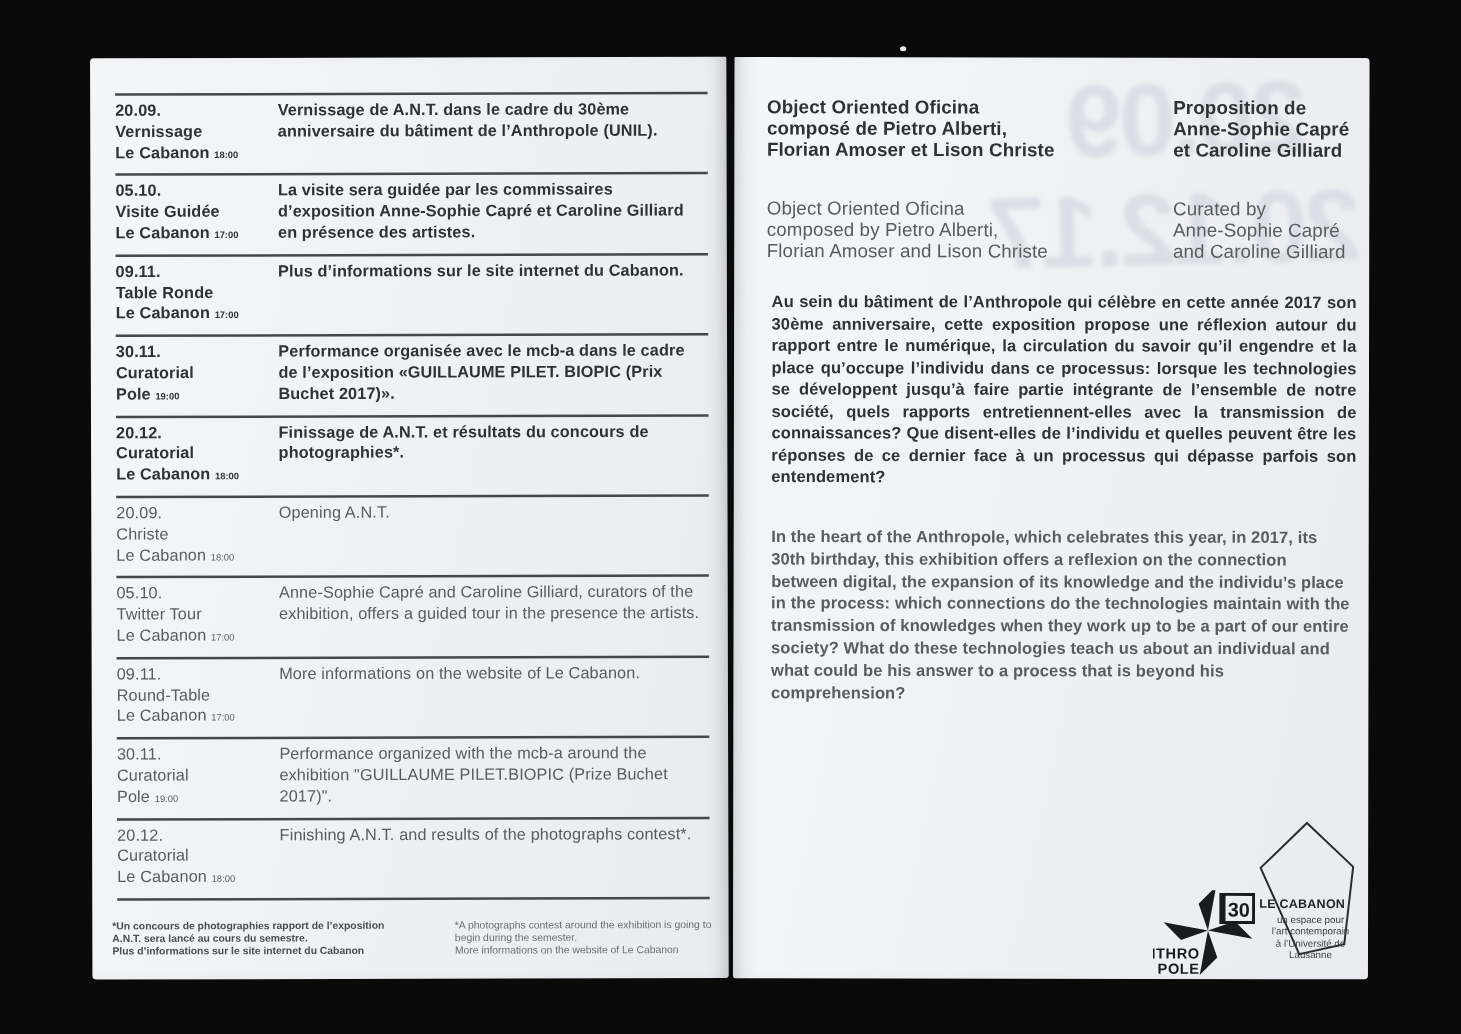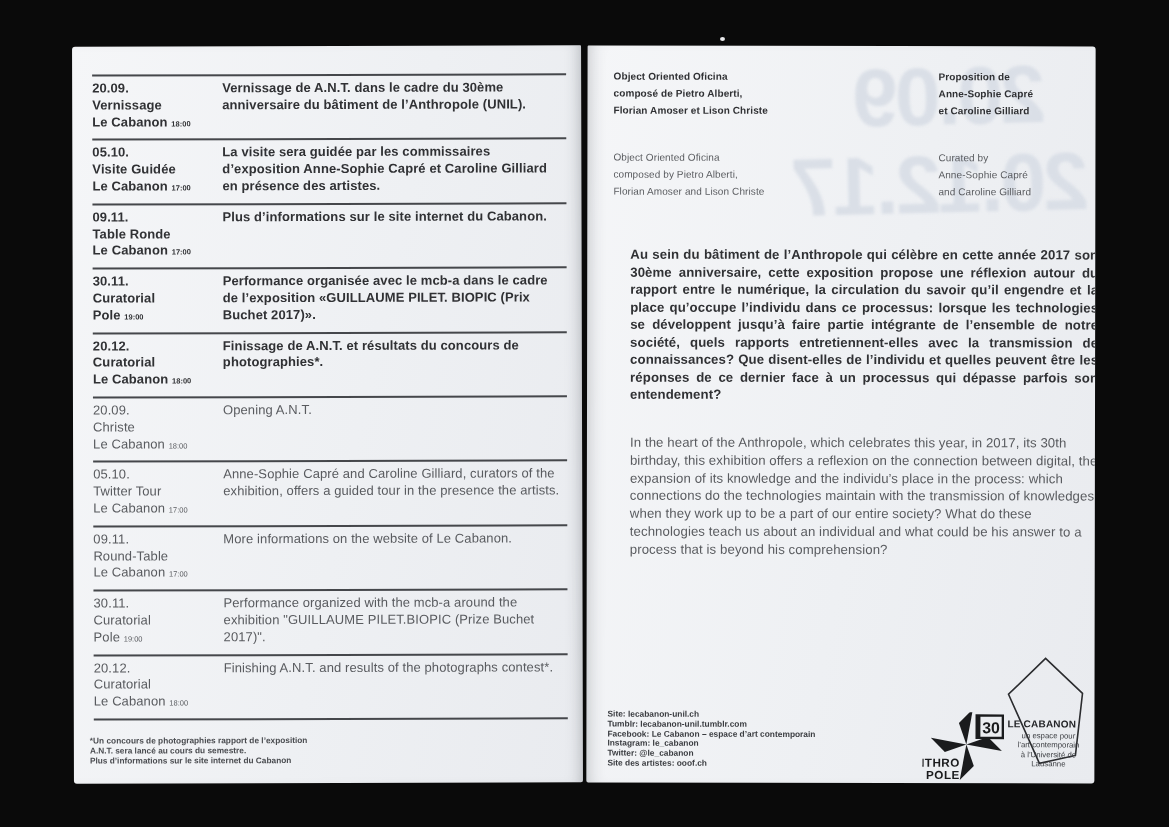--- a/index.html
+++ b/index.html
@@ -48,31 +48,31 @@
   .footnote-en{left:290px;top:689px;width:212px;font-weight:400;color:#6a6c70;}
 
   
   .ghost{
     position:absolute;left:228px;top:6px;width:272px;z-index:0;
     font-size:82px;line-height:88px;font-weight:700;letter-spacing:-3px;
     color:#dadfe7;white-space:pre-line;text-align:center;
     transform:scaleX(-1) rotate(1.5deg);filter:blur(1.5px);
   }
   .credits{
-    position:absolute;left:26px;top:22px;width:466px;z-index:1;
+    position:absolute;left:26px;top:32px;width:466px;z-index:1;
     display:grid;grid-template-columns:325px 1fr;row-gap:30px;
-    font-size:10px;line-height:17px;letter-spacing:.1px;
+    font-size:15px;line-height:17px;letter-spacing:.1px;
   }
   .credit{white-space:pre-line;}
   .credit.fr{font-weight:700;color:#303134;}
   .credit.en{font-weight:400;color:#595b5f;}
 
-  .para{position:absolute;left:26px;width:468px;margin:17px;font-size:13.2px;letter-spacing:.1px;z-index:1;}
+  .para{position:absolute;left:26px;width:468px;margin:4px;font-size:13.2px;letter-spacing:.1px;z-index:1;}
   .para-fr{top:183px;font-weight:700;color:#303134;line-height:17.5px;text-align:justify;}
-  .para-en{top:371px;font-weight:400;color:#595b5f;line-height:17.8px;}
+  .para-en{top:371px;font-weight:700;color:#595b5f;line-height:17.8px;}
 
   .links{
     position:absolute;left:21px;top:664px;z-index:1;
     font-size:8.4px;line-height:9.8px;font-weight:700;color:#3a3c40;
     white-space:pre-line;
   }
 
   .logo-anthropole{position:absolute;left:336px;top:666px;width:86px;height:72px;z-index:1;}
   .logo-cabanon-shape{position:absolute;left:416px;top:606px;width:86px;height:118px;z-index:1;}
   .logo-cabanon-text{position:absolute;left:421px;top:672px;width:82px;z-index:2;}
@@ -173,20 +173,23 @@
       <div class="date">20.12.</div>
       <div class="event">Curatorial</div>
       <div class="venue"><span class="venue-name">Le Cabanon</span> <span class="time">18:00</span></div>
     </div>
     <div class="cell-right desc">Finishing A.N.T. and results of the photographs contest*.</div>
   </div>
 </div>
     <div class="footnote footnote-fr">*Un concours de photographies rapport de l’exposition
 A.N.T. sera lancé au cours du semestre.
 Plus d’informations sur le site internet du Cabanon</div>
+    <div class="footnote footnote-en">*A photographs contest around the exhibition is going to
+begin during the semester.
+More informations on the website of Le Cabanon</div>
   </section>
 
   <section class="page page-right">
     <div class="ghost" id="ghost">20.09
 20.12.17</div>
 
     <div class="credits">
       <div class="credit fr">Object Oriented Oficina
 composé de Pietro Alberti,
 Florian Amoser et Lison Christe</div>
@@ -197,26 +200,20 @@
 composed by Pietro Alberti,
 Florian Amoser and Lison Christe</div>
       <div class="credit en">Curated by
 Anne-Sophie Capré
 and Caroline Gilliard</div>
     </div>
 
     <p class="para para-fr">Au sein du bâtiment de l’Anthropole qui célèbre en cette année 2017 son 30ème anniversaire, cette exposition propose une réflexion autour du rapport entre le numérique, la circulation du savoir qu’il engendre et la place qu’occupe l’individu dans ce processus: lorsque les technologies se développent jusqu’à faire partie intégrante de l’ensemble de notre société, quels rapports entretiennent-elles avec la transmission de connaissances? Que disent-elles de l’individu et quelles peuvent être les réponses de ce dernier face à un processus qui dépasse parfois son entendement?</p>
     <p class="para para-en">In the heart of the Anthropole, which celebrates this year, in 2017, its 30th birthday, this exhibition offers a reflexion on the connection between digital, the expansion of its knowledge and the individu’s place in the process: which connections do the technologies maintain with the transmission of knowledges when they work up to be a part of our entire society? What do these technologies teach us about an individual and what could be his answer to a process that is beyond his comprehension?</p>
 
-    <div class="links" id="links">Site: lecabanon-unil.ch
-Tumblr: lecabanon-unil.tumblr.com
-Facebook: Le Cabanon – espace d’art contemporain
-Instagram: le_cabanon
-Twitter: @le_cabanon
-Site des artistes: ooof.ch</div>
 
     <svg class="logo-anthropole" viewBox="0 0 92 76">
       <g fill="#1a1b1d">
         <path id="blade" d="M47 34 L9 27 L24 42 Z"></path>
         <path d="M47 34 L9 27 L24 42 Z" transform="rotate(90 47 34)"></path>
         <path d="M47 34 L9 27 L24 42 Z" transform="rotate(180 47 34)"></path>
         <path d="M47 34 L9 27 L24 42 Z" transform="rotate(270 47 34)"></path>
         <rect x="58" y="3" width="4" height="24"></rect>
       </g>
       <rect x="58" y="3" width="28" height="24" fill="none" stroke="#1a1b1d" stroke-width="2.5"></rect>

